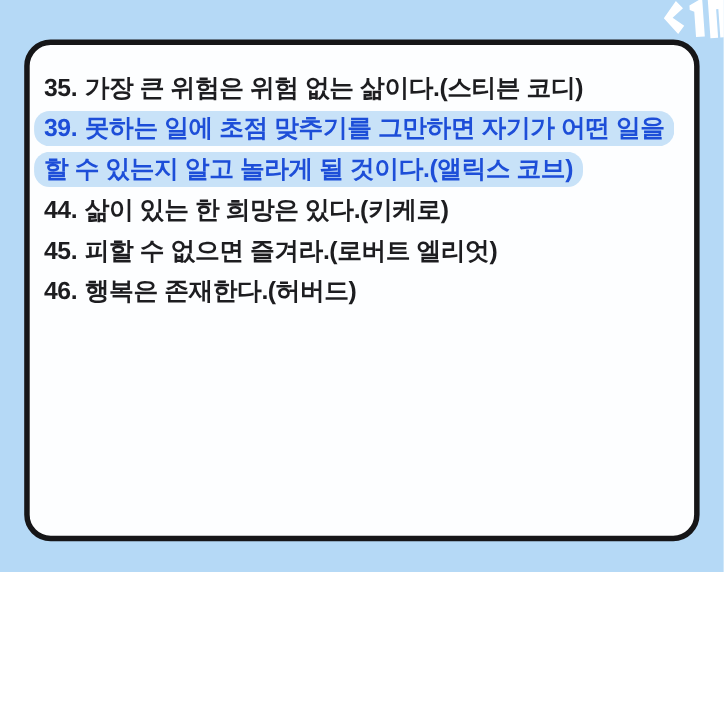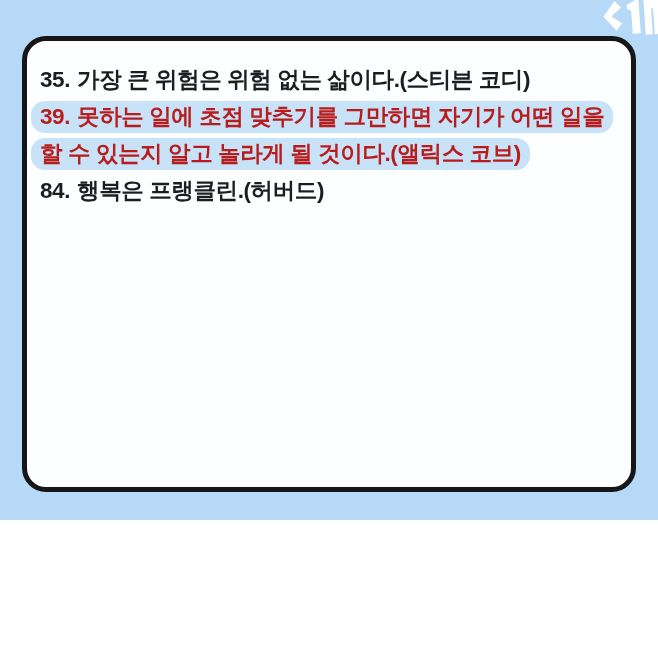--- a/index.html
+++ b/index.html
@@ -40,21 +40,21 @@
   }
   .quote .num { margin-right: 7px; }
   .hl {
     background: #c8e2f8;
     border-radius: 14px;
     padding: 3px 9px 4px 9px;
     margin-left: -9px;
     box-decoration-break: clone;
     -webkit-box-decoration-break: clone;
     font-weight: 800;
-    color: #b91c1c;
+    color: #1d4ed8;
   }
 </style>
 </head>
 <body>
 
 <div class="page">
 
   <div class="logo">
     <svg width="66" height="54" viewBox="0 0 66 54" xmlns="http://www.w3.org/2000/svg">
       <path fill="#ffffff" d="M21 4 L9 19 L21 34 L27 27 L17 19 L27 11 Z"></path>
@@ -70,21 +70,23 @@
 
 
 
 
       <p class="quote"><span class="hl"><span class="num">39.</span><span>못하는 일에 초점 맞추기를 그만하면 자기가 어떤 일을 할 수 있는지 알고 놀라게 될 것이다.</span><span>(앨릭스 코브)</span></span></p>
 
 
 
 
 
+      <p class="quote"><span><span class="num">44.</span><span>삶이 있는 한 희망은 있다.</span><span>(키케로)</span></span></p>
 
+      <p class="quote"><span><span class="num">45.</span><span>피할 수 없으면 즐겨라.</span><span>(로버트 엘리엇)</span></span></p>
 
-      <p class="quote"><span><span class="num">84.</span><span>행복은 프랭클린.</span><span>(허버드)</span></span></p>
+      <p class="quote"><span><span class="num">46.</span><span>행복은 존재한다.</span><span>(허버드)</span></span></p>
 
       <p class="quote"></p>
 
     </div>
   </div>
 </div>
 
 </body></html>

